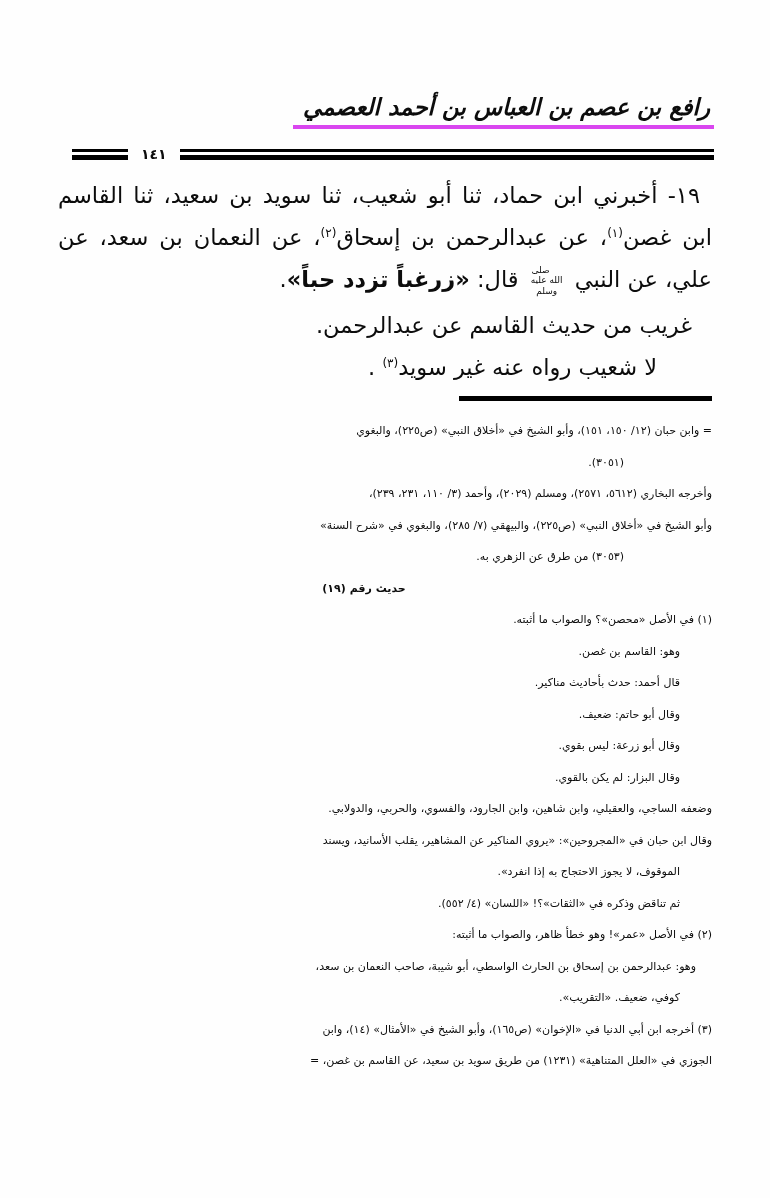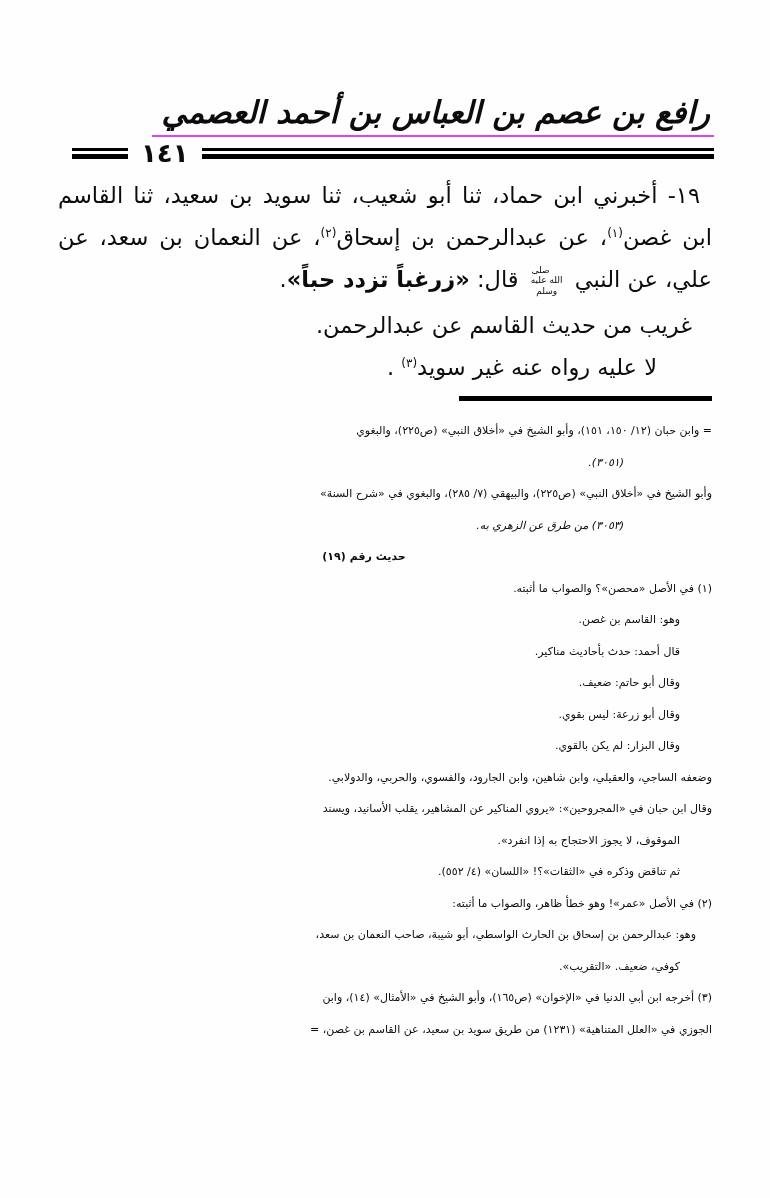--- a/index.html
+++ b/index.html
@@ -11,30 +11,30 @@
     overflow:hidden;
     position:relative;
   }
   .page { position:absolute; inset:0; }
 
   
   .header { position:absolute; top:94px; left:58px; right:56px; }
   .title-row { text-align:right; direction:rtl; }
   .title {
     display:inline-block;
-    font-size:31px; font-weight:bold; font-style:italic;
+    font-size:23px; font-weight:bold; font-style:italic;
     padding:0 4px 5px 10px;
-    border-bottom:2px solid #d946ef;
+    border-bottom:4px solid #d946ef;
     letter-spacing:-0.5px;
   }
   .rule-row { display:flex; align-items:center; direction:ltr; margin-top:3px; }
   .dbl { height:3px; border-top:3px solid #000; border-bottom:5px solid #000; }
   .dbl.short { width:56px; margin-left:14px; }
   .dbl.long { flex:1; }
-  .pagenum { font-size:26px; font-weight:bold; line-height:1; margin:0 13px;text-align:center; }
+  .pagenum { font-size:14px; font-weight:bold; line-height:1; margin:15px 13px;text-align:center; }
 
   
   .main {
     position:absolute; top:174px; right:58px; width:654px;
     direction:rtl; font-size:22.5px; line-height:42px; text-align:right;
   }
   .p1 { margin:0; text-align:justify; text-indent:12px; }
   .p2 { margin:4px 20px 0 0; }
   .p3 { margin:0 55px 0 0; }
   sup { font-size:12px; line-height:0; }
@@ -51,49 +51,50 @@
     width:253px; height:4px; background:#000;
     border-top:1px solid #000;
   }
   .footnotes {
     position:absolute; top:415px; right:58px; width:656px;
     direction:rtl; text-align:right;
     font-size:11px; line-height:31.5px;
   }
   .fn { margin:0; }
   .fn-indent { margin-right:32px; }
-  .fn-indent2 { margin-right:88px;font-style:italic; }
+  .fn-indent2 { margin-right:88px; }
   .fn-indent-sm { margin-right:16px; }
   .fn-head { font-weight:bold; margin-right:40px;text-align:center; }
 </style>
 </head>
 <body>
 
 <div class="page">
 
   <div class="header">
     <div class="title-row"><span class="title">رافع بن عصم بن العباس بن أحمد العصمي</span></div>
     <div class="rule-row">
       <div class="dbl short"></div>
       <span class="pagenum">١٤١</span>
       <div class="dbl long"></div>
     </div>
   </div>
 
   <div class="main">
     <p class="p1"><span>١٩- أخبرني ابن حماد، ثنا أبو شعيب، ثنا سويد بن سعيد، ثنا القاسم ابن غصن</span><sup>(١)</sup><span>، عن عبدالرحمن بن إسحاق</span><sup>(٢)</sup><span>، عن النعمان بن سعد، عن علي، عن النبي </span><span class="saw">صلى الله عليه وسلم</span><span> قال: </span><b class="quote">«زرغباً تزدد حباً»</b><span>.</span></p>
     <p class="p2">غريب من حديث القاسم عن عبدالرحمن.</p>
-    <p class="p3"><span>لا عليه رواه عنه غير سويد</span><sup>(٣)</sup><span> .</span></p>
+    <p class="p3"><span>لا شعيب رواه عنه غير سويد</span><sup>(٣)</sup><span> .</span></p>
   </div>
 
   <div class="fn-divider"></div>
 
   <div class="footnotes">
     <div class="fn">= وابن حبان (١٢/ ١٥٠، ١٥١)، وأبو الشيخ في «أخلاق النبي» (ص٢٢٥)، والبغوي</div>
     <div class="fn fn-indent2">(٣٠٥١).</div>
+    <div class="fn">وأخرجه البخاري (٥٦١٢، ٢٥٧١)، ومسلم (٢٠٢٩)، وأحمد (٣/ ١١٠، ٢٣١، ٢٣٩)،</div>
     <div class="fn">وأبو الشيخ في «أخلاق النبي» (ص٢٢٥)، والبيهقي (٧/ ٢٨٥)، والبغوي في «شرح السنة»</div>
     <div class="fn fn-indent2">(٣٠٥٣) من طرق عن الزهري به.</div>
     <div class="fn fn-head">حديث رقم (١٩)</div>
     <div class="fn">(١) في الأصل «محصن»؟ والصواب ما أثبته.</div>
     <div class="fn fn-indent">وهو: القاسم بن غصن.</div>
     <div class="fn fn-indent">قال أحمد: حدث بأحاديث مناكير.</div>
     <div class="fn fn-indent">وقال أبو حاتم: ضعيف.</div>
     <div class="fn fn-indent">وقال أبو زرعة: ليس بقوي.</div>
     <div class="fn fn-indent">وقال البزار: لم يكن بالقوي.</div>
     <div class="fn">وضعفه الساجي، والعقيلي، وابن شاهين، وابن الجارود، والفسوي، والحربي، والدولابي.</div>

